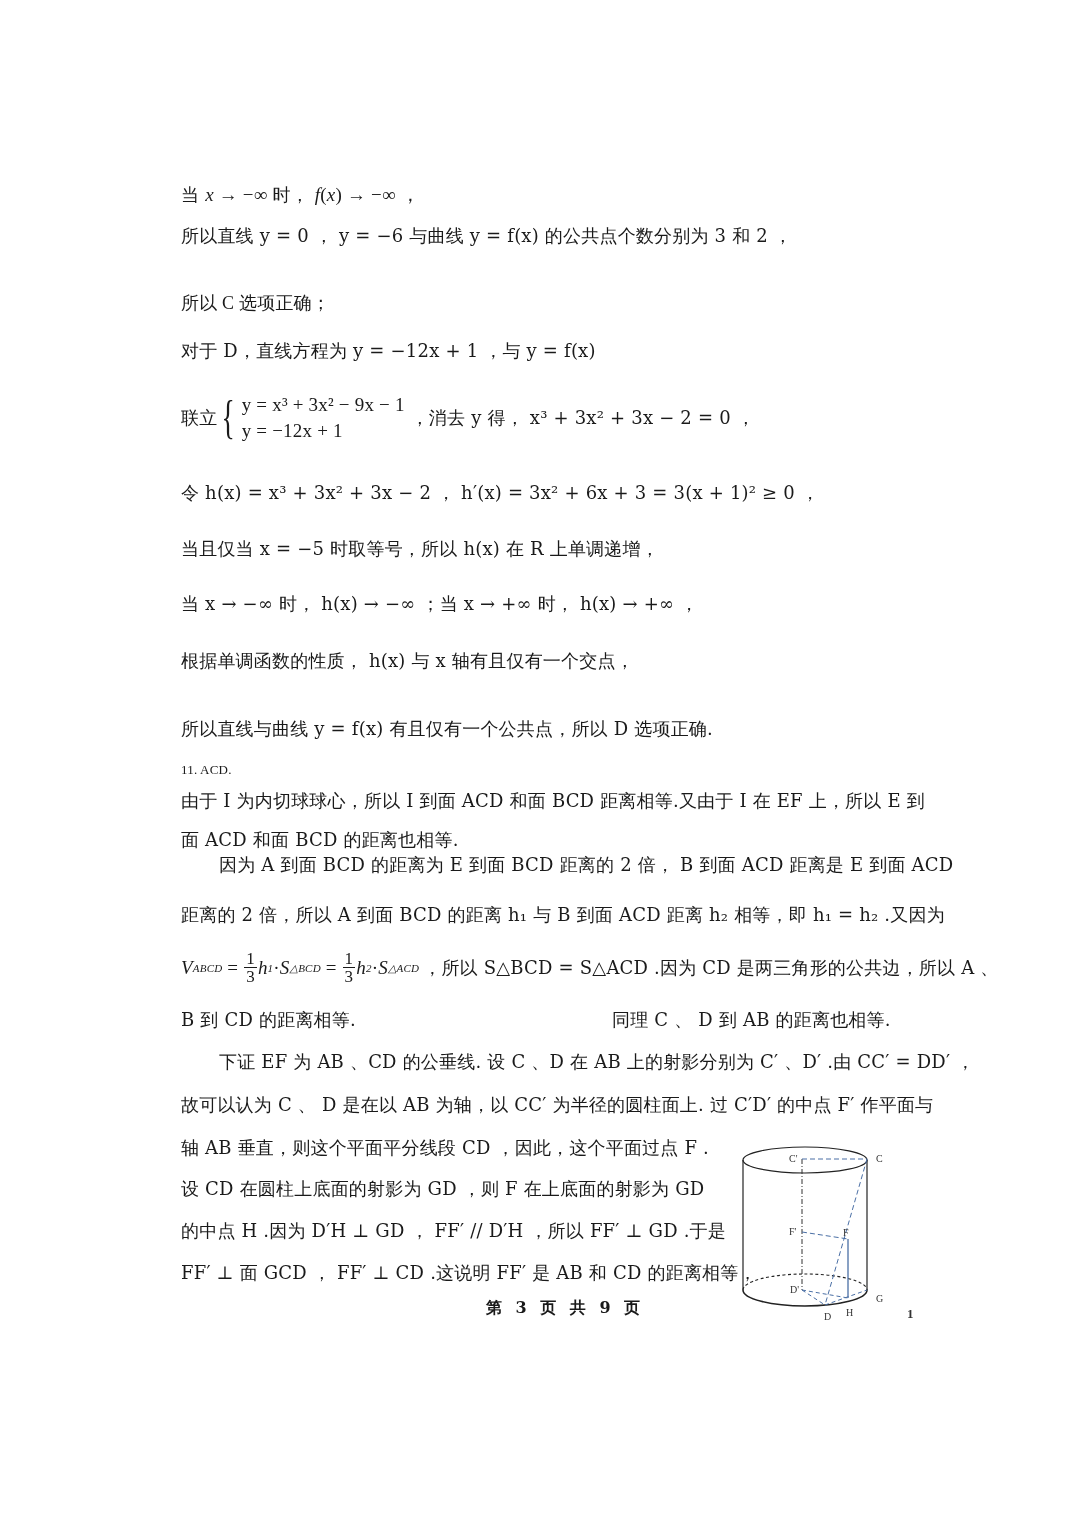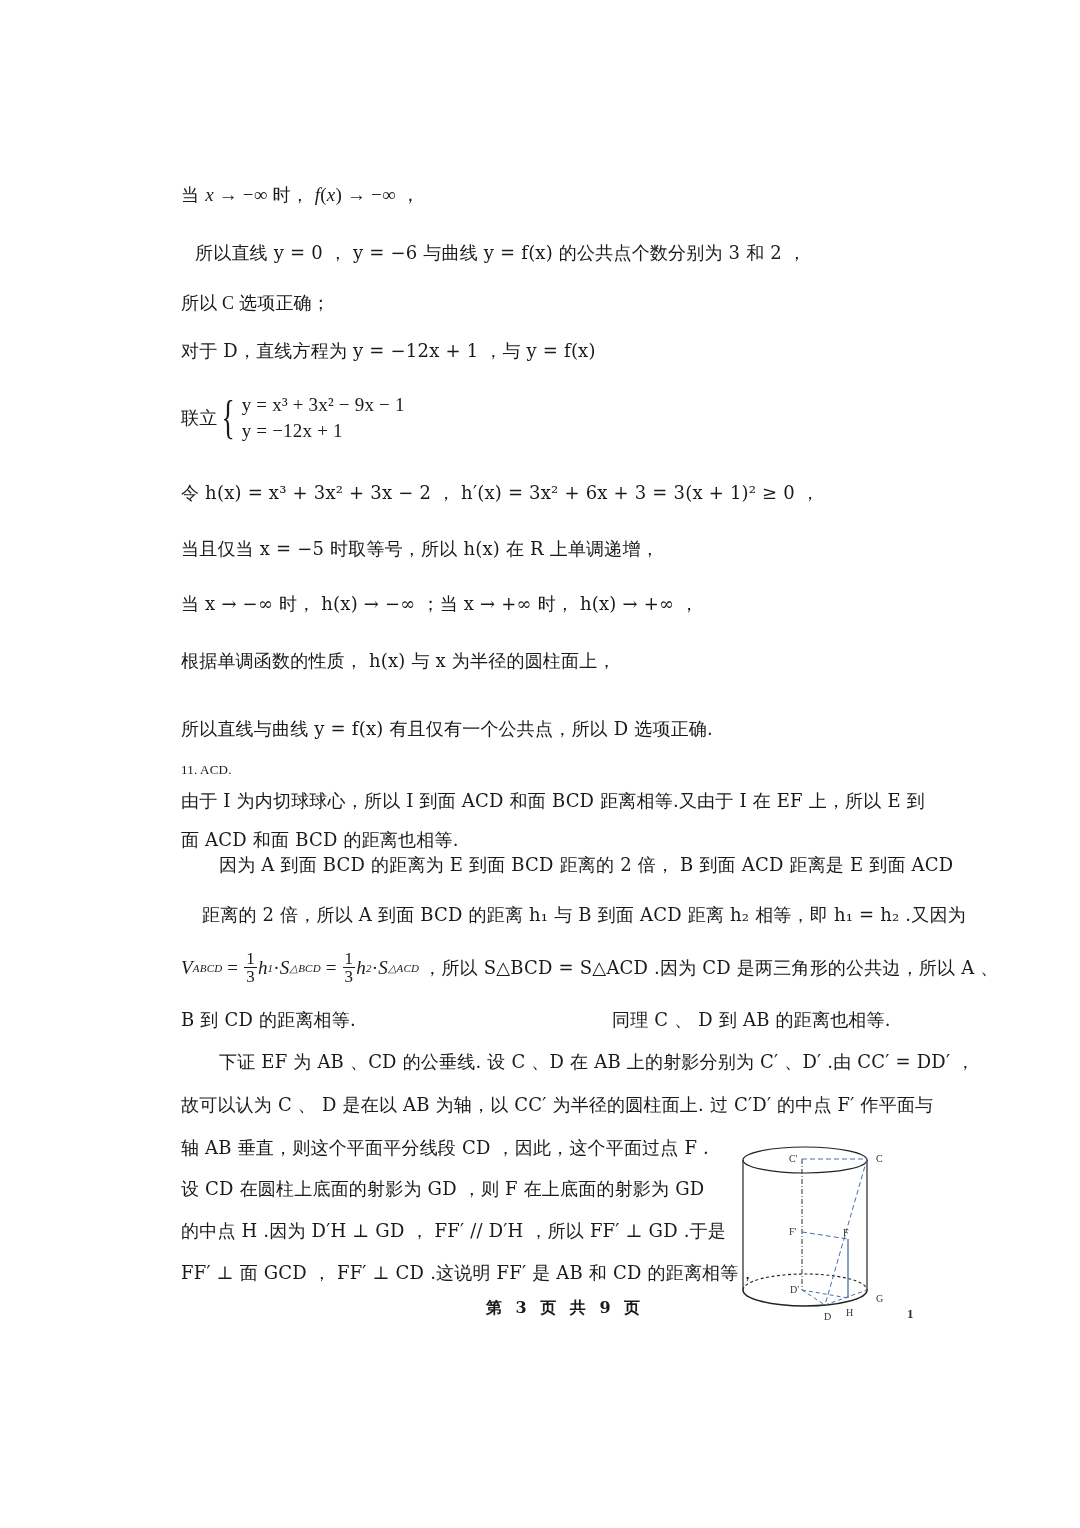--- a/index.html
+++ b/index.html
@@ -29,46 +29,47 @@
   </style>
 </head>
 <body>
 
 <div>
 
   <div class="line" style="top:183px;">
     <span>当 </span><span class="m">x</span><span class="r"> → −∞ </span><span>时， </span><span class="m">f</span><span class="r">(</span><span class="m">x</span><span class="r">) → −∞ ，</span>
   </div>
 
-  <div class="line" style="top:241px;margin-left:14px;">所以直线 y = 0 ， y = −6 与曲线 y = f(x) 的公共点个数分别为 3 和 2 ，</div>
+  <div class="line" style="top:224px;">所以直线 y = 0 ， y = −6 与曲线 y = f(x) 的公共点个数分别为 3 和 2 ，</div>
   <div class="line" style="top:291px;font-family:Liberation Serif, serif;">所以 C 选项正确；</div>
   <div class="line" style="top:339px;">对于 D，直线方程为 y = −12x + 1 ，与 y = f(x)</div>
 
   <div class="line" style="top:392px; display:flex; align-items:center;">
     <span>联立</span>
     <span class="brace-sys">
       <span class="brace">{</span>
       <span class="sys-rows">
         <span class="r">y = x³ + 3x² − 9x − 1</span>
         <span class="r">y = −12x + 1</span>
       </span>
     </span>
+    <span style="margin-left:6px;">，消去 y 得， x³ + 3x² + 3x − 2 = 0 ，</span>
   </div>
 
   <div class="line" style="top:481px;">令 h(x) = x³ + 3x² + 3x − 2 ， h′(x) = 3x² + 6x + 3 = 3(x + 1)² ≥ 0 ，</div>
   <div class="line" style="top:537px;">当且仅当 x = −5 时取等号，所以 h(x) 在 R 上单调递增，</div>
   <div class="line" style="top:592px;">当 x → −∞ 时， h(x) → −∞ ；当 x → +∞ 时， h(x) → +∞ ，</div>
-  <div class="line" style="top:649px;">根据单调函数的性质， h(x) 与 x 为半径的圆柱面上，</div>
+  <div class="line" style="top:649px;">根据单调函数的性质， h(x) 与 x 轴有且仅有一个交点，</div>
   <div class="line" style="top:705px;margin-top:12px;">所以直线与曲线 y = f(x) 有且仅有一个公共点，所以 D 选项正确.</div>
 
   <div class="line" style="top:758px; font-family:'Liberation Serif', serif; font-size:13px;">11. ACD.</div>
   <div class="line" style="top:789px;">由于 I 为内切球球心，所以 I 到面 ACD 和面 BCD 距离相等.又由于 I 在 EF 上，所以 E 到</div>
   <div class="line" style="top:818px;margin-top:10px;">面 ACD 和面 BCD 的距离也相等.</div>
   <div class="line" style="top:853px; left:219px;">因为 A 到面 BCD 的距离为 E 到面 BCD 距离的 2 倍， B 到面 ACD 距离是 E 到面 ACD</div>
-  <div class="line" style="top:903px;margin-left:21px;">距离的 2 倍，所以 A 到面 BCD 的距离 h₁ 与 B 到面 ACD 距离 h₂ 相等，即 h₁ = h₂ .又因为</div>
+  <div class="line" style="top:903px;">距离的 2 倍，所以 A 到面 BCD 的距离 h₁ 与 B 到面 ACD 距离 h₂ 相等，即 h₁ = h₂ .又因为</div>
 
   <div class="line" style="top:950px; display:flex; align-items:center;">
     <span class="m">V</span>
       <span class="sub">ABCD</span>
     <span class="r">&nbsp;=&nbsp;</span>
     <span class="frac">
         <span class="num">1</span>
         <span>3</span>
       </span>
     <span class="m">h</span>

